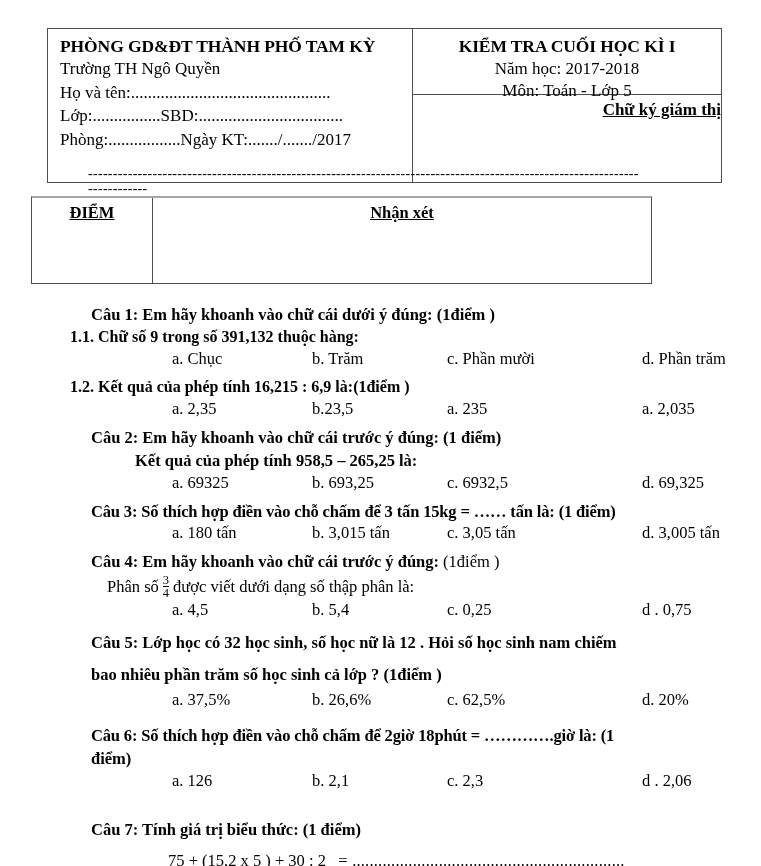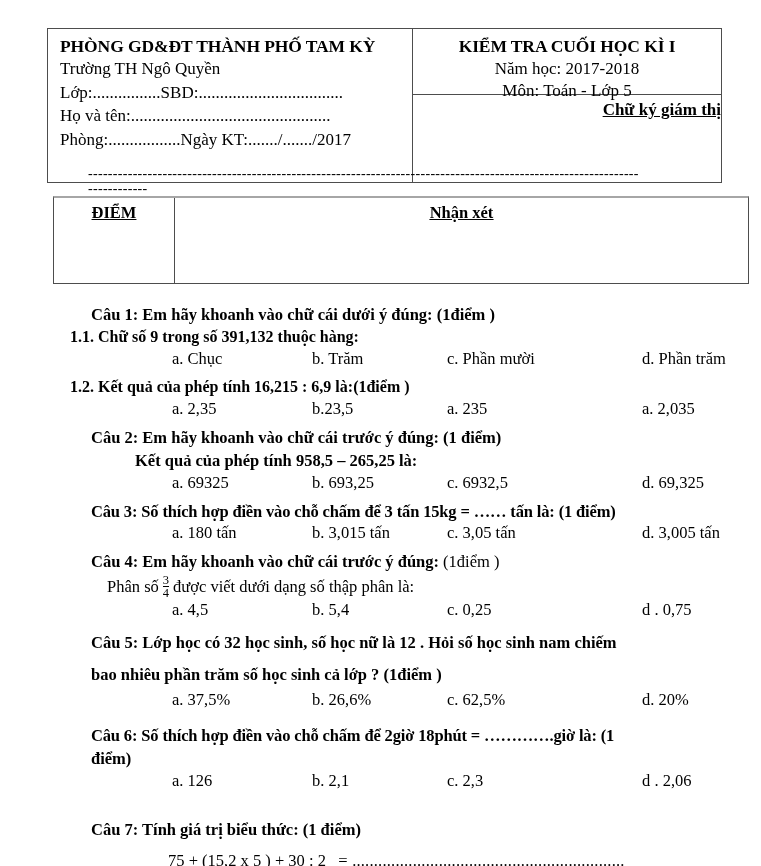--- a/index.html
+++ b/index.html
@@ -97,23 +97,23 @@
     font-size: 14px;
     line-height: 15px;
     letter-spacing: 0.3px;
     word-break: break-all;
     color: #000;
   }
 
   
   .score-table {
     position: absolute;
-    left: 53px;
+    left: 31px;
     top: 196px;
-    width: 696px;
+    width: 621px;
     height: 88px;
     box-sizing: border-box;
     border: 1px solid #4d4d4d;
     border-top: 2px solid #a6a6a6;
     display: flex;
   }
   .score-cell-diem {
     width: 121px;
     box-sizing: border-box;
     border-right: 1px solid #4d4d4d;
@@ -214,22 +214,22 @@
   }
   .dots-tail { letter-spacing: 0.2px; }
 </style>
 </head>
 <body>
 
 <div class="header-table">
   <div class="header-left">
     <div class="school-name">PHÒNG GD&amp;ĐT THÀNH PHỐ TAM KỲ</div>
     <div class="school-sub">Trường TH Ngô Quyền</div>
+    <div class="field-line">Họ và tên:...............................................</div>
     <div class="field-line">Lớp:................SBD:..................................</div>
-    <div class="field-line">Họ và tên:...............................................</div>
     <div class="field-line">Phòng:.................Ngày KT:......./......./2017</div>
   </div>
   <div class="header-right">
     <div class="header-right-top">
       <div class="exam-title">KIỂM TRA CUỐI HỌC KÌ I</div>
       <div class="exam-sub">Năm học: 2017-2018</div>
       <div class="exam-sub">Môn: Toán - Lớp 5</div>
     </div>
     <div class="header-right-bottom">
       <span class="signature">Chữ ký giám thị</span>

